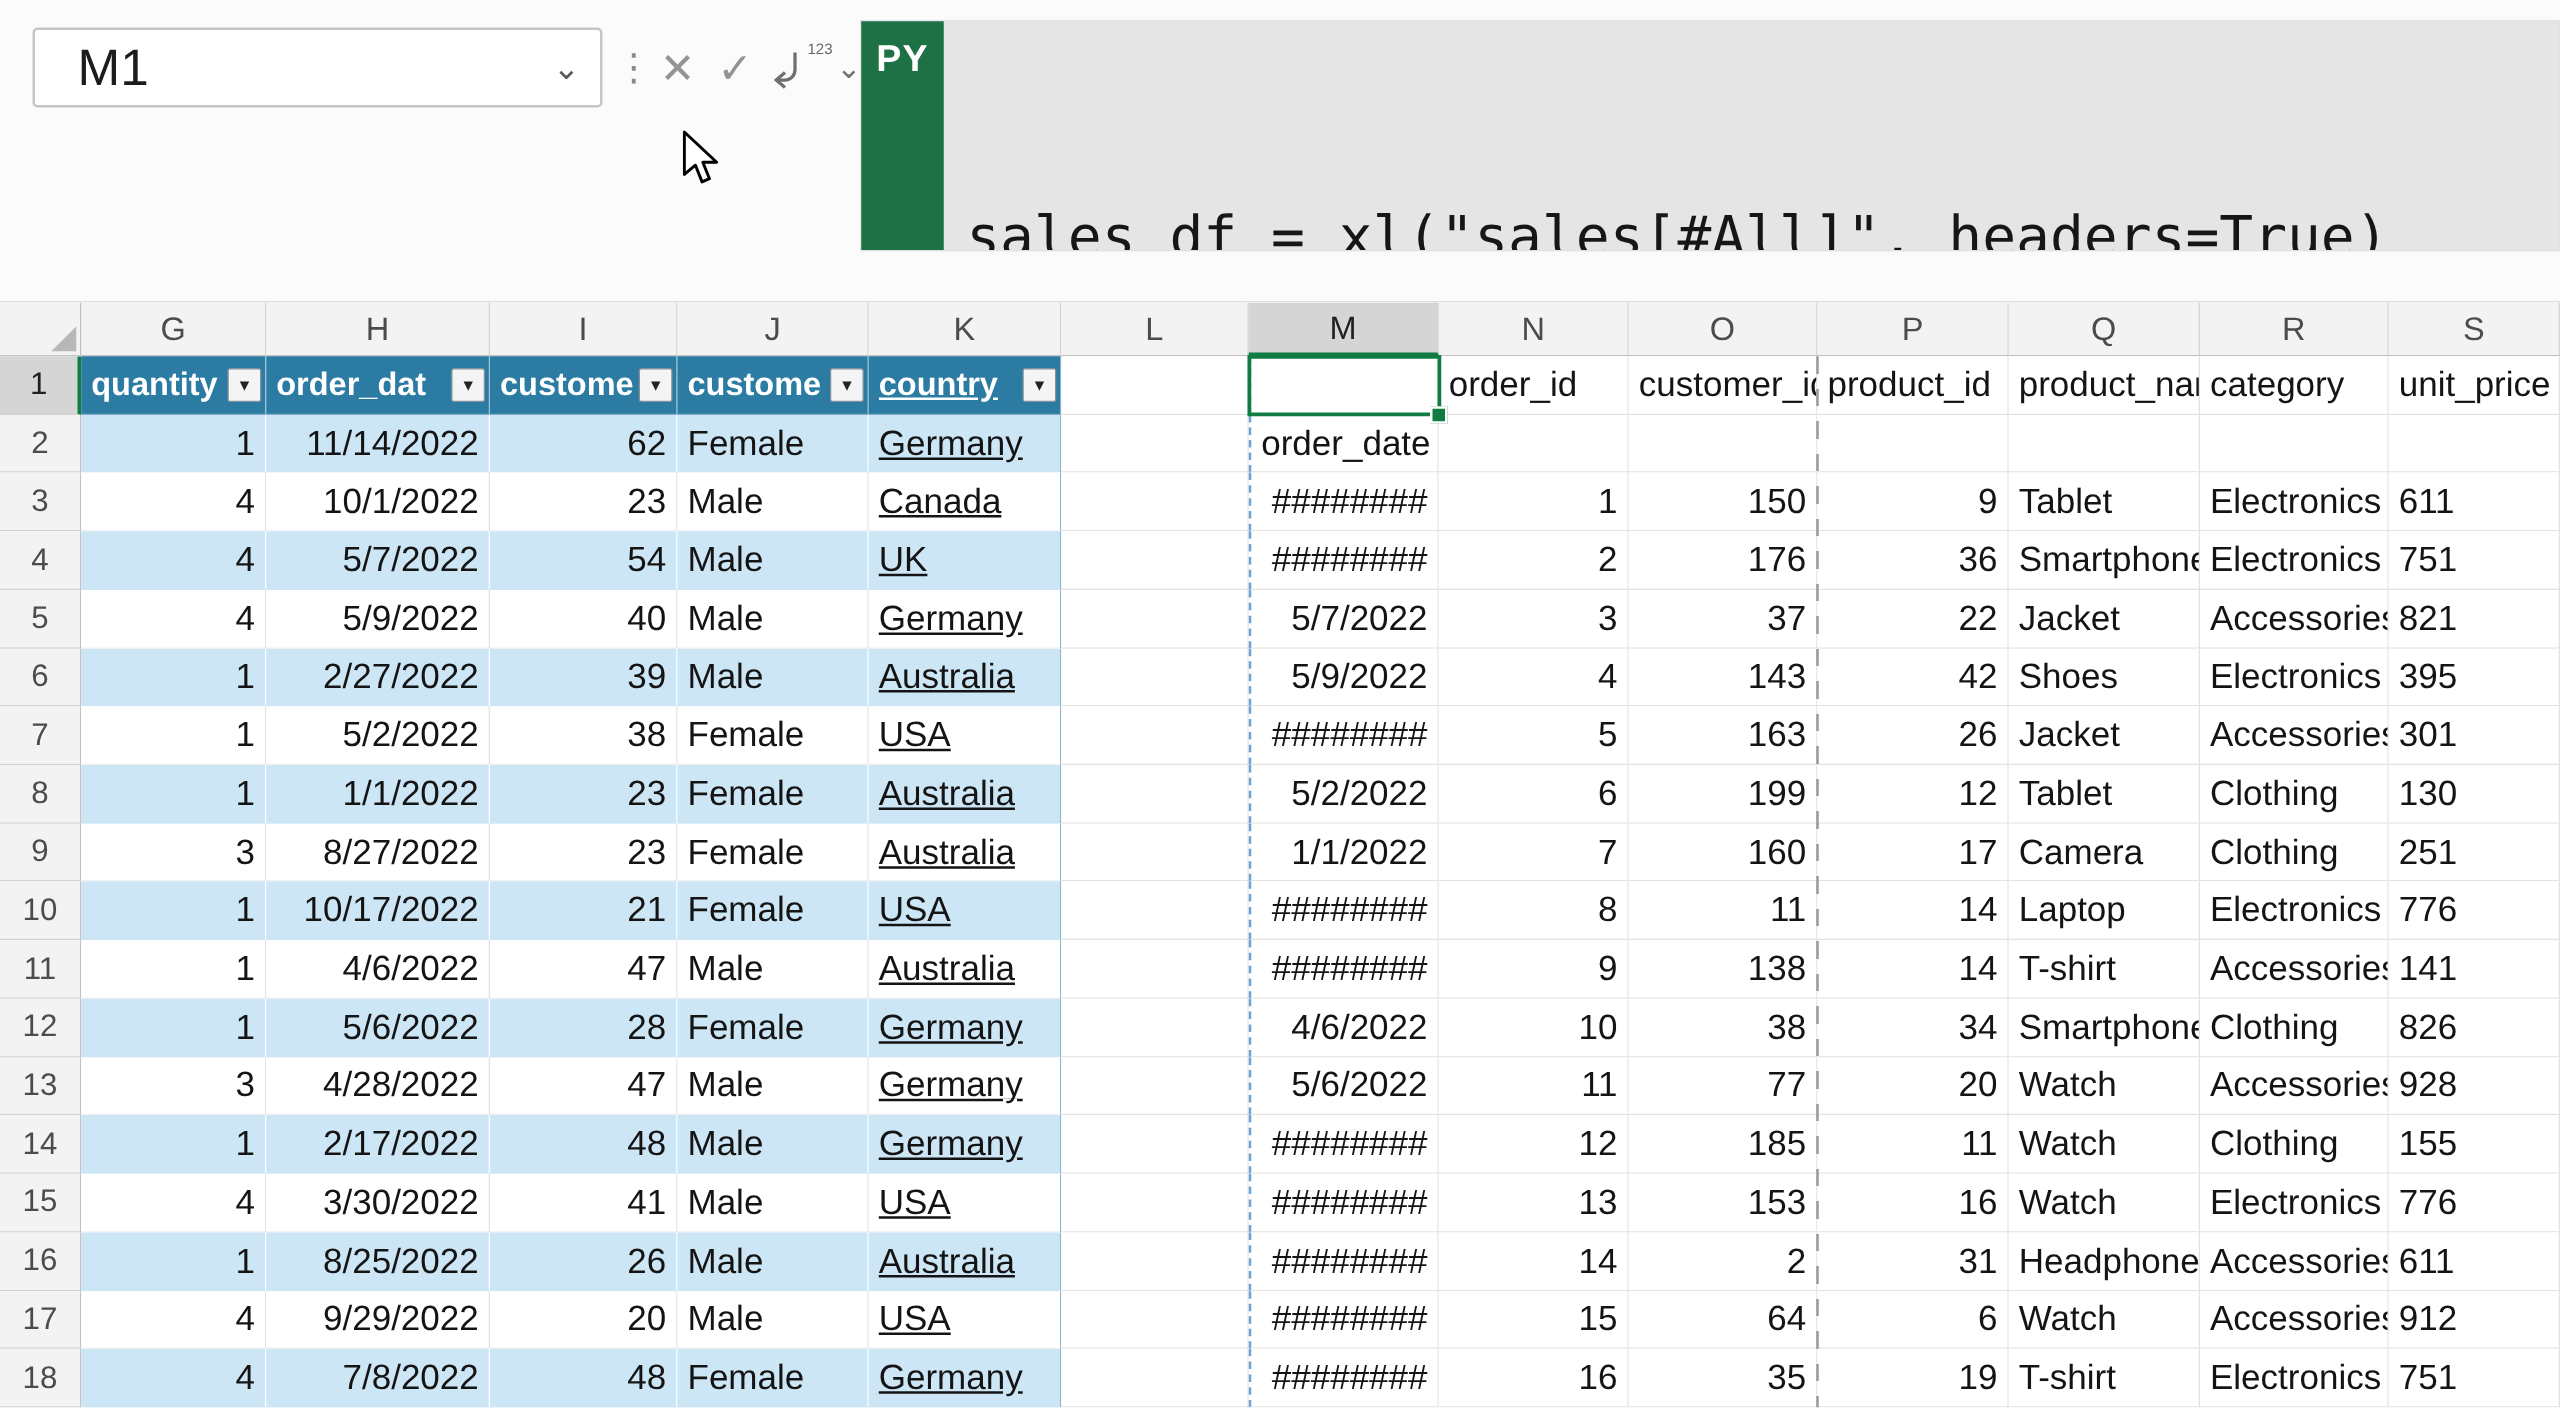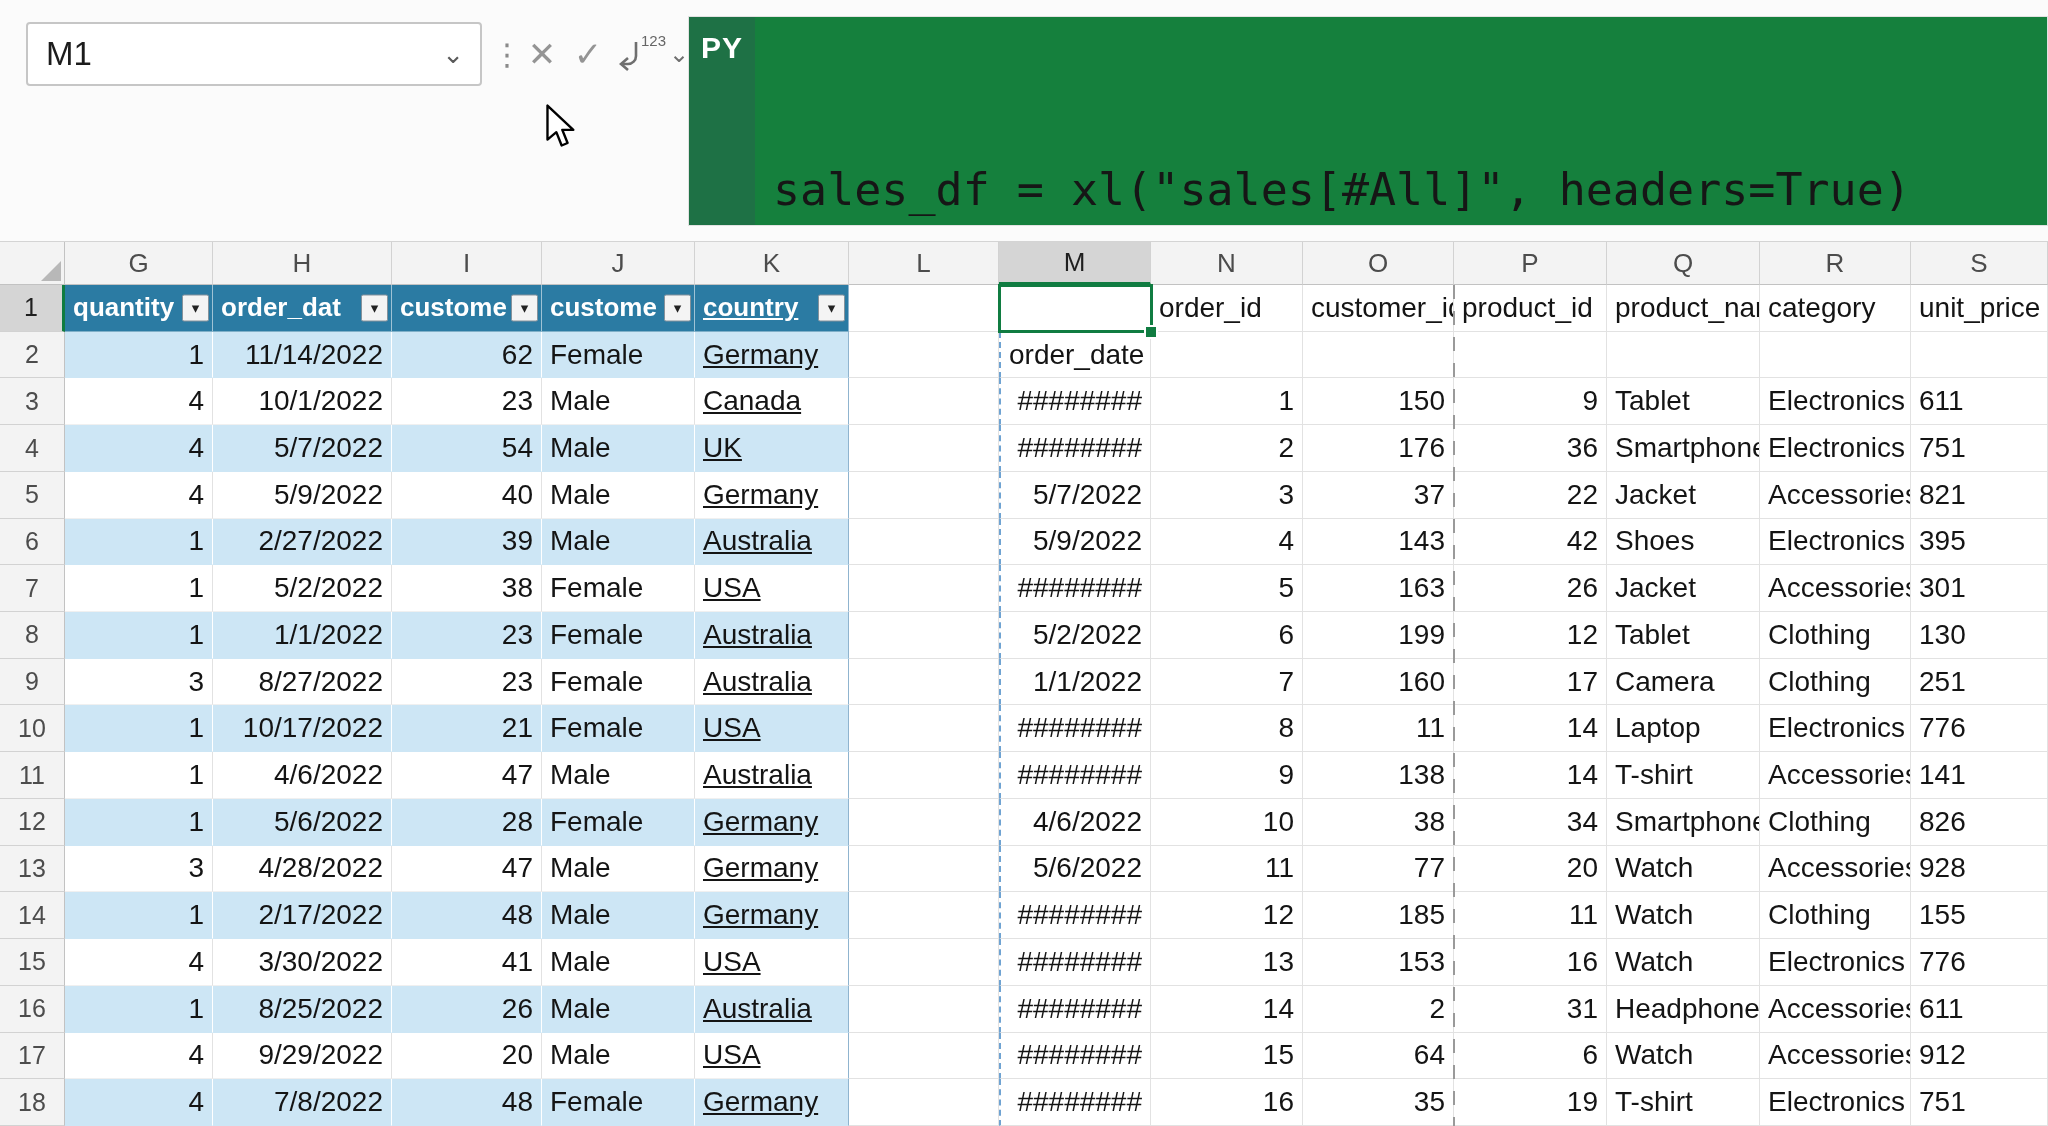--- a/index.html
+++ b/index.html
@@ -4,31 +4,31 @@
 <style>
   html,body{margin:0;padding:0;}
   body{
     width:2048px;height:1126px;overflow:hidden;position:relative;
     background:#ffffff;font-family:"Liberation Sans",sans-serif;
     -webkit-font-smoothing:antialiased;
   }
   
   .topbar{position:absolute;left:0;top:0;width:2048px;height:242px;background:#fbfbfb;border-bottom:1px solid #d4d4d4;box-sizing:border-box;}
   .namebox{position:absolute;left:26px;top:22px;width:456px;height:64px;background:#fff;border:2px solid #c6c6c6;border-radius:4px;display:flex;align-items:center;box-sizing:border-box;}
-  .namebox .val{padding-left:18px;font-size:33px;color:#1c1c1c;flex:1;}
+  .namebox .val{padding-left:34px;font-size:41px;color:#1c1c1c;flex:1;}
   .namebox .chev{padding-right:16px;color:#5a5a5a;font-size:26px;}
   .dots{position:absolute;left:492px;top:22px;height:64px;display:flex;align-items:center;color:#8a8a8a;font-size:30px;}
   .fx-btn{position:absolute;top:22px;height:64px;width:44px;display:flex;align-items:center;justify-content:center;color:#949494;font-size:34px;cursor:default;}
   #btnCancel{left:520px;}
   #btnEnter{left:566px;}
   #outIcon{left:612px;width:56px;color:#6f6f6f;position:absolute;}
-  #outIcon .sup{position:absolute;right:2px;top:10px;font-size:15px;color:#666;}
+  #outIcon .sup{position:absolute;right:2px;top:10px;font-size:12px;color:#666;}
   #outIcon svg{position:absolute;left:4px;top:18px;}
   #outChev{left:666px;width:26px;font-size:24px;color:#6f6f6f;}
-  .fbar{position:absolute;left:688px;top:16px;width:1360px;height:210px;background:#15803d;border:1px solid #e2e2e2;display:flex;box-sizing:border-box;}
+  .fbar{position:absolute;left:688px;top:16px;width:1360px;height:185px;background:#e5e5e5;border:1px solid #e2e2e2;display:flex;box-sizing:border-box;}
   .py{width:66px;background:var(--pybg);color:#fff;font-weight:bold;font-size:30px;display:flex;justify-content:center;padding-top:14px;box-sizing:border-box;letter-spacing:1px;}
   .code{padding:8px 0 0 18px;font-family:"DejaVu Sans Mono",monospace;font-size:45px;line-height:66px;color:#161616;white-space:pre;overflow:hidden;}
   
   #grid{position:absolute;left:0;top:242px;width:2048px;height:884px;background:#fff;overflow:hidden;}
   #cells{display:grid;width:2048px;height:884px;
     grid-template-columns:65px 148px 179px 150px 153px 154px 150px 152px 152px 151px 153px 153px 151px 137px;
     grid-template-rows:43px repeat(18,46.72px);}
   .corner{background:#f3f3f3;border-right:1px solid #c2c2c2;border-bottom:1px solid #c2c2c2;position:relative;box-sizing:border-box;}
   .corner:after{content:"";position:absolute;right:3px;bottom:3px;border-left:20px solid transparent;border-bottom:20px solid #b8b8b8;}
   .hc{display:flex;align-items:center;justify-content:center;background:#f3f3f3;color:#4c4c4c;font-size:26px;border-right:1px solid #d2d2d2;border-bottom:1px solid #c2c2c2;box-sizing:border-box;}

